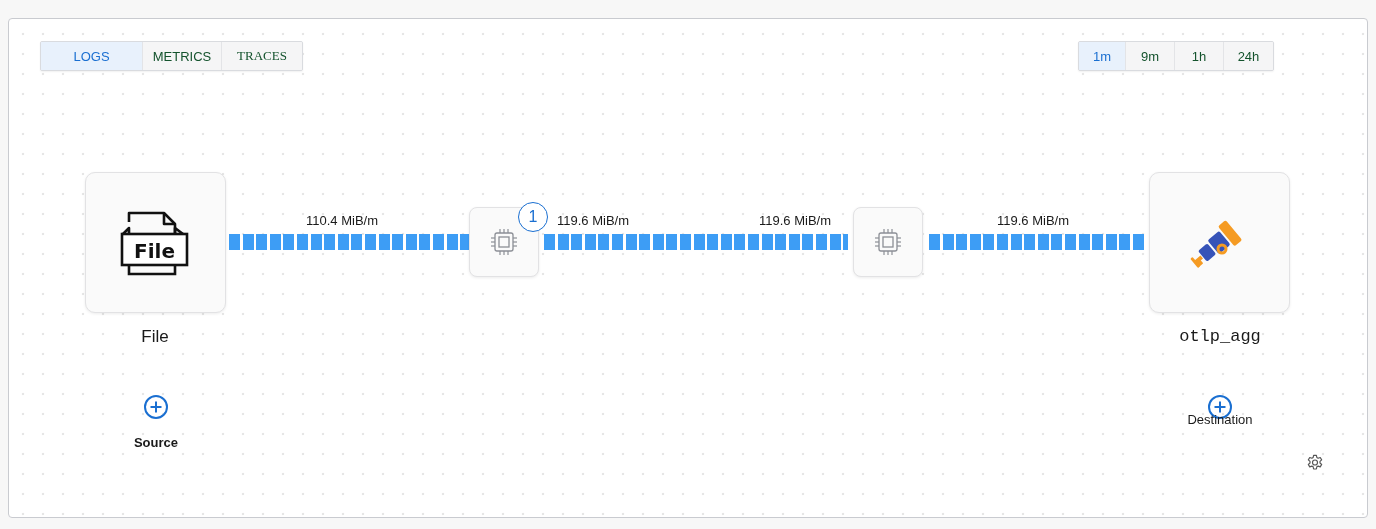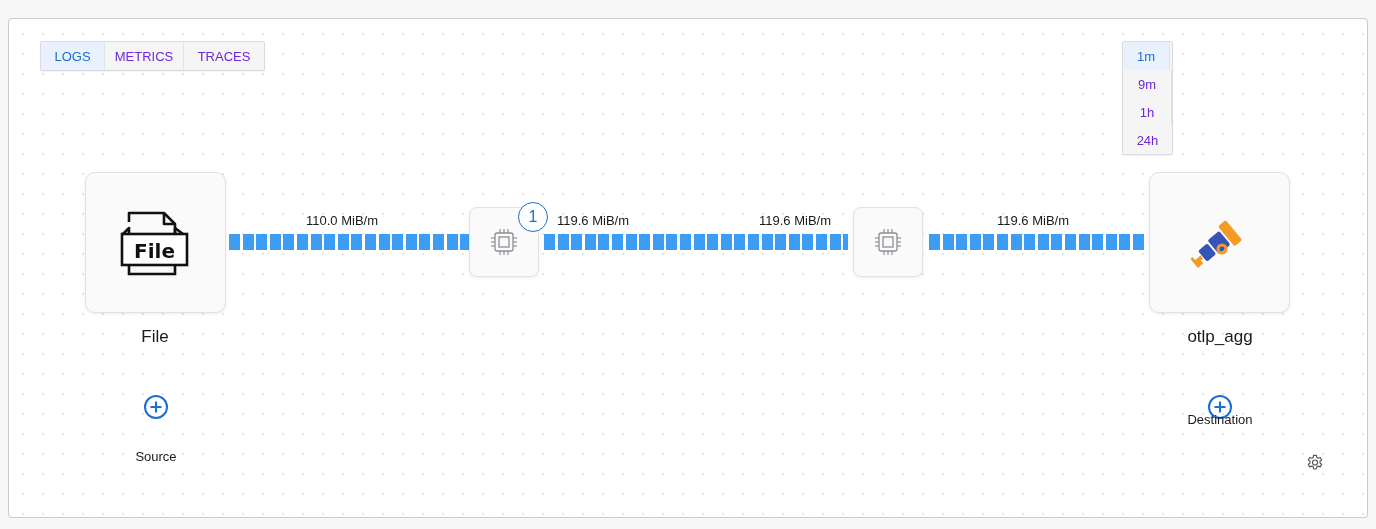--- a/index.html
+++ b/index.html
@@ -14,32 +14,32 @@
       background-position: 24px 25px;
       border: 1px solid #c9cbd0; border-radius: 4px;
     }
 
     .seg-group {
       position: absolute; display: flex; border: 1px solid #d9dbdf; border-radius: 2px;
       background: #f5f5f6; box-shadow: 0 1px 2px rgba(0,0,0,0.06); overflow: hidden;
     }
     .seg-group .seg {
       height: 28px; display: flex; align-items: center; justify-content: center;
-      font-size: 13px; color: #6d28d9; border-right: 1px solid #e3e4e7; cursor: pointer;
+      font-size: 13px; color: #14532d; border-right: 1px solid #e3e4e7; cursor: pointer;
       background: #f5f5f6;
     }
     .seg-group .seg:last-child { border-right: none; }
     .seg-group .seg.active { background: #e8f1fc; color: #1a6fd1; }
 
     .signal-tabs { left: 40px; top: 41px; }
-    .signal-tabs .seg { width: 64px; }
+    .signal-tabs .seg { width: 102px; }
     .signal-tabs .seg:nth-child(2) { width: 79px; }
-    .signal-tabs .seg:nth-child(3) { width: 80px; }
+    .signal-tabs .seg:nth-child(3) { width: 80px; font-family: Liberation Serif, serif; }
 
-    .range-tabs { left: 1122px; top: 41px; flex-direction: column; }
+    .range-tabs { left: 1078px; top: 41px; }
     .range-tabs .seg { width: 49px; }
     .range-tabs .seg:first-child { width: 47px; }
 
     .node {
       position: absolute; background: #fafafa; border: 1px solid #e2e2e4; border-radius: 10px;
       box-shadow: 0 1px 3px rgba(0,0,0,0.08);
       display: flex; align-items: center; justify-content: center;
     }
     .node.big { width: 141px; height: 141px; }
     .node.small { width: 70px; height: 70px; border-radius: 8px; }
@@ -81,21 +81,21 @@
 </div>
 
 <div class="seg-group range-tabs">
   <div class="seg active">1m</div>
   <div class="seg">9m</div>
   <div class="seg">1h</div>
   <div class="seg">24h</div>
 </div>
 
 <div class="flow" style="left:229px; top:234px; width:240px;"></div>
-<div class="rate" style="left:306px; top:213px;">110.0 MiB/m</div>
+<div class="rate" style="left:306px; top:213px;">110.4 MiB/m</div>
 
 <div class="flow" style="left:544px; top:234px; width:304px;"></div>
 <div class="rate" style="left:557px; top:213px;">119.6 MiB/m</div>
 <div class="rate" style="left:759px; top:213px;">119.6 MiB/m</div>
 
 <div class="flow" style="left:929px; top:234px; width:218px;"></div>
 <div class="rate" style="left:997px; top:213px;">119.6 MiB/m</div>
 
 <div class="node big" style="left:85px; top:172px;">
   <svg width="72" height="66" viewBox="0 0 72 66">
@@ -161,28 +161,28 @@
       <rect x="14" y="28" width="12" height="14" rx="2" fill="#3653b8"></rect>
       <rect x="3" y="30" width="9" height="10" rx="1" fill="#f59b23" transform="translate(1 3) scale(0.7 0.7) translate(1 14)"></rect>
     </g>
     <circle cx="38" cy="42" r="4" fill="none" stroke="#f59b23" stroke-width="3"></circle>
     <g transform="rotate(-40 36 36)">
       <rect x="5" y="33" width="8" height="4" fill="#f59b23"></rect>
       <rect x="3" y="29" width="3" height="12" rx="1" fill="#f59b23"></rect>
     </g>
   </svg>
 </div>
-<div class="node-label" style="left:1140px; top:327px;">otlp_agg</div>
+<div class="node-label" style="left:1140px; top:327px;font-family:Liberation Mono, monospace;">otlp_agg</div>
 
 <svg class="add-btn" style="left:143px; top:394px;" viewBox="0 0 26 26">
   <circle cx="13" cy="13" r="11" fill="none" stroke="#1a6fd1" stroke-width="2"></circle>
   <line x1="13" y1="7.5" x2="13" y2="18.5" stroke="#1a6fd1" stroke-width="2"></line>
   <line x1="7.5" y1="13" x2="18.5" y2="13" stroke="#1a6fd1" stroke-width="2"></line>
 </svg>
-<div class="add-label" style="left:96px; top:449px;">Source</div>
+<div class="add-label" style="left:96px; top:435px;font-weight:bold;">Source</div>
 
 <svg class="add-btn" style="left:1207px; top:394px;" viewBox="0 0 26 26">
   <circle cx="13" cy="13" r="11" fill="none" stroke="#1a6fd1" stroke-width="2"></circle>
   <line x1="13" y1="7.5" x2="13" y2="18.5" stroke="#1a6fd1" stroke-width="2"></line>
   <line x1="7.5" y1="13" x2="18.5" y2="13" stroke="#1a6fd1" stroke-width="2"></line>
 </svg>
 <div class="add-label" style="left:1160px; top:412px;">Destination</div>
 
 <svg class="gear" style="left:1305px; top:452px;" viewBox="0 0 24 24">
   <path d="M10.3 2.5h3.4l.5 2.6 1.6.9 2.5-.9 1.7 2.9-2 1.8v1.9l2 1.7-1.7 2.9-2.5-.9-1.6.9-.5 2.6h-3.4l-.5-2.6-1.6-.9-2.5.9-1.7-2.9 2-1.7V9.8l-2-1.8 1.7-2.9 2.5.9 1.6-.9z" fill="none" stroke="#555" stroke-width="1.4" stroke-linejoin="round" transform="translate(0 1.5)"></path>

